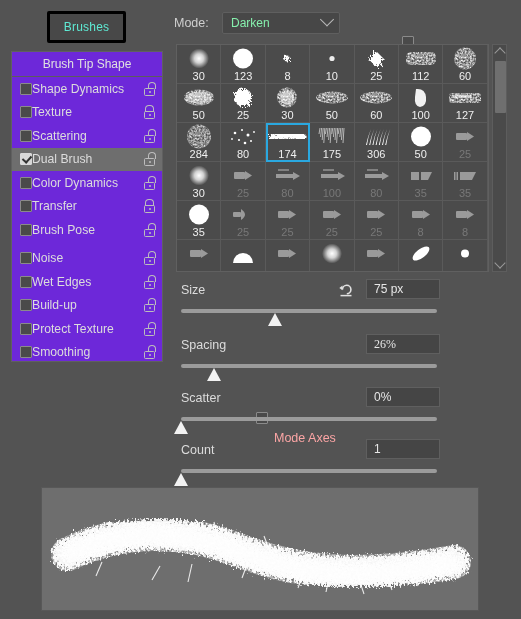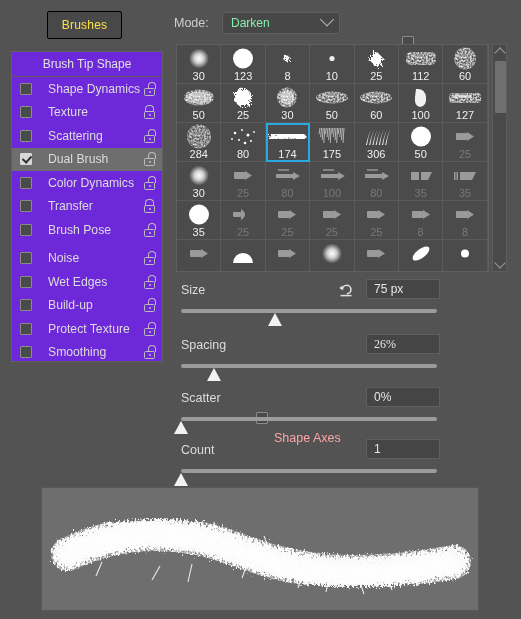--- a/index.html
+++ b/index.html
@@ -8,22 +8,22 @@
     width: 521px; height: 619px;
     overflow: hidden;
     font-family: "Liberation Sans", sans-serif;
     -webkit-font-smoothing: antialiased;
   }
   .panel { position: relative; width: 521px; height: 619px; background: #535353; }
 
   
   .tab-btn {
     position: absolute; left: 47px; top: 11px; width: 73px; height: 26px;
-    background: #484848; border: 1px solid #000000; border-radius: 2px;
-    color: #fde047; font-size: 12px; display: flex; align-items: center;
+    background: #484848; border: 3px solid #000000; border-radius: 2px;
+    color: #5eead4; font-size: 12px; display: flex; align-items: center;
     justify-content: center; letter-spacing: .2px; cursor: pointer;
   }
   .mode-label {
     position: absolute; left: 174px; top: 16px;
     color: #cfcfcf; font-size: 12.5px;
   }
   .mode-select {
     position: absolute; left: 222px; top: 12px; width: 118px; height: 22px;
     background: #474747; border: 1px solid #5f5f5f; border-radius: 2px;
     color: #86efac; font-size: 12px; display: flex; align-items: center;
@@ -59,21 +59,21 @@
   }
   .side-head {
     height: 24px; display: flex; align-items: center; justify-content: center;
     color: #e0e0e0; font-size: 12px; border-bottom: 1px solid #5c5c5c;
   }
   .side-row {
     height: 23.5px; display: flex; align-items: center; padding: 0 6px 0 8px;
     box-sizing: border-box; position: relative; cursor: pointer;
   }
   .side-row.sel { background: #6e6e6e; }
-  .side-row .lbl { color: #dcdcdc; font-size: 12.2px; margin-left: 16px; flex: 1; }
+  .side-row .lbl { color: #dcdcdc; font-size: 12.2px; margin-left: 0; flex: 1; }
   .side-row.gap { margin-top: 5px; }
   .lock {
     width: 13px; height: 14px; position: relative; flex: 0 0 auto;
   }
   .lock .body {
     position: absolute; left: 1px; bottom: 0; width: 11px; height: 8px;
     border: 1.3px solid #bdbdbd; border-radius: 1.5px; box-sizing: border-box;
   }
   .lock .body::after {
     content:""; position:absolute; left:50%; top:2px; width:2px; height:2px;
@@ -1438,21 +1438,21 @@
   <div class="handle" id="h-size" style="top: 313px; left: 268.22px;"></div>
 
   <div class="ctl-label" style="left:181px; top:338px;">Spacing</div>
   <div class="vbox" style="left:366px; top:334px;font-family:Liberation Serif, serif;">26%</div>
   <div class="track" style="top:364px;"></div>
   <div class="handle" id="h-spacing" style="top: 368px; left: 206.78px;"></div>
 
   <div class="ctl-label" style="left:181px; top:391px;">Scatter</div>
   <div class="flip-wrap" style="left:256px; top:391px;">
     <span class="cbox"></span>
-    <span class="lbl">Shape Axes</span>
+    <span class="lbl">Mode Axes</span>
   </div>
   <div class="vbox" style="left:366px; top:387px;">0%</div>
   <div class="track" style="top:417px;"></div>
   <div class="handle" id="h-scatter" style="top: 421px; left: 173.5px;"></div>
 
   <div class="ctl-label" style="left:181px; top:443px;">Count</div>
   <div class="vbox" style="left:366px; top:439px;">1</div>
   <div class="track" style="top:469px;"></div>
   <div class="handle" id="h-count" style="top: 473px; left: 173.5px;"></div>
 

